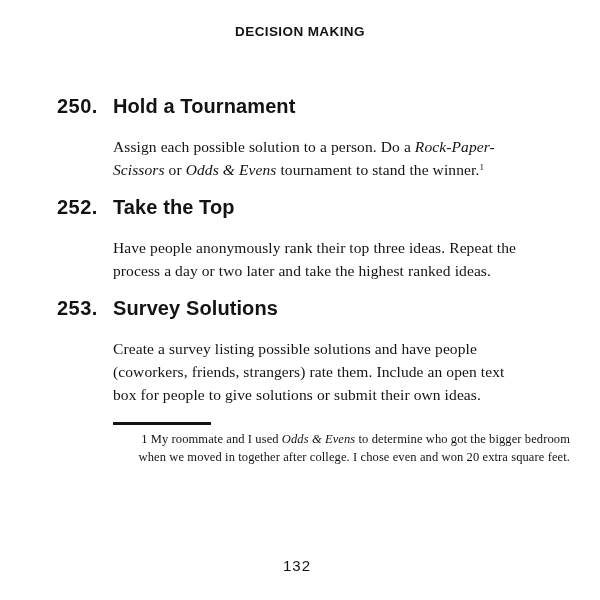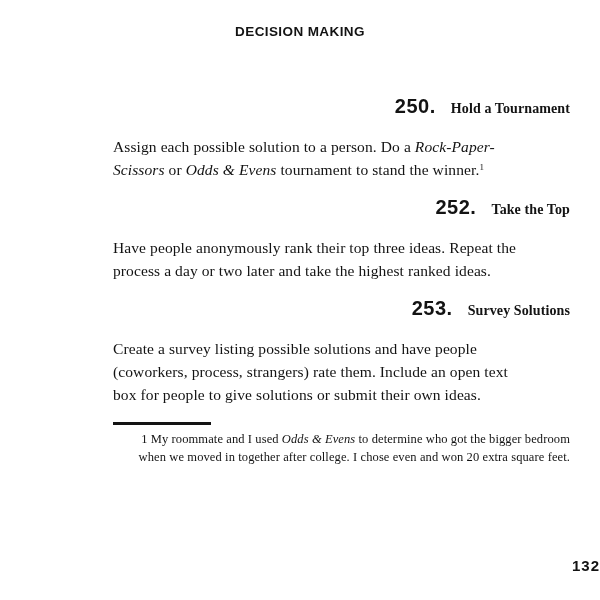--- a/index.html
+++ b/index.html
@@ -38,36 +38,35 @@
     left: 57px;
     right: 30px;
   }
   .entry {
     margin: 0 0 13px 0;
   }
   .entry-head {
     display: flex;
     align-items: baseline;
     height: 26px;
-    justify-content: flex-end;
   }
   .entry-number {
     flex: 0 0 56px;
     width: 56px;
     font-family: "Liberation Sans", sans-serif;
     font-weight: 700;
     font-size: 20px;
     line-height: 26px;
     letter-spacing: 0.5px;
   }
   .entry-title {
     margin: 0;
-    font-family: Liberation Serif, serif;
+    font-family: Liberation Sans, sans-serif;
     font-weight: 700;
-    font-size: 14px;
+    font-size: 20px;
     line-height: 1;
     letter-spacing: 0.1px;
   }
   .entry-body {
     margin: 16px 0 0 56px;
     font-size: 15.5px;
     line-height: 23px;
     letter-spacing: 0.1px;
     white-space: nowrap;
   }
@@ -93,24 +92,24 @@
     font-size: 12.5px;
     line-height: 18px;
     letter-spacing: 0.1px;
     white-space: nowrap;
     text-align: right;
   }
   .folio {
     position: absolute;
     top: 558px;
     left: 0;
-    right: 0;
-    text-align: right;
+    right: 6px;
+    text-align: center;
     font-family: "Liberation Sans", sans-serif;
-    font-weight: 700;
+    font-weight: 400;
     font-size: 15px;
     line-height: 1;
     letter-spacing: 1px;
   }
 </style>
 </head>
 <body style="background: rgb(255, 255, 255); color: rgb(19, 19, 19);">
 
 <div class="page">
 
@@ -134,21 +133,21 @@
       <h2 class="entry-title">Take the Top</h2>
     </div>
     <p class="entry-body"><span>Have people anonymously rank their top three ideas. Repeat the</span><br><span>process a day or two later and take the highest ranked ideas.</span></p>
   </section>
 
   <section class="entry">
     <div class="entry-head">
       <span class="entry-number">253.</span>
       <h2 class="entry-title">Survey Solutions</h2>
     </div>
-    <p class="entry-body"><span>Create a survey listing possible solutions and have people</span><br><span>(coworkers, process, strangers) rate them. Include an open text</span><br><span>box for people to give solutions or submit their own ideas.</span></p>
+    <p class="entry-body"><span>Create a survey listing possible solutions and have people</span><br><span>(coworkers, friends, strangers) rate them. Include an open text</span><br><span>box for people to give solutions or submit their own ideas.</span></p>
   </section>
 
   <footer class="footnote-area">
     <div class="footnote-rule" style="background: rgb(19, 19, 19);"></div>
     <p class="footnote-text"><span>1 My roommate and I used </span><i>Odds &amp; Evens</i><span> to determine who got the bigger bedroom</span><br><span>when we moved in together after college. I chose even and won 20 extra square feet.</span></p>
   </footer>
 </main>
 
   <div class="folio">132</div>
 

